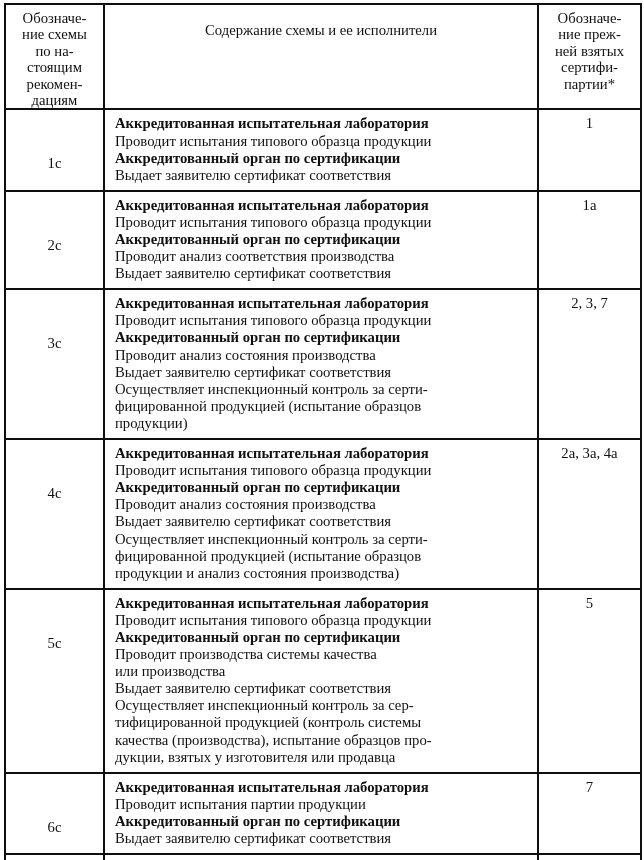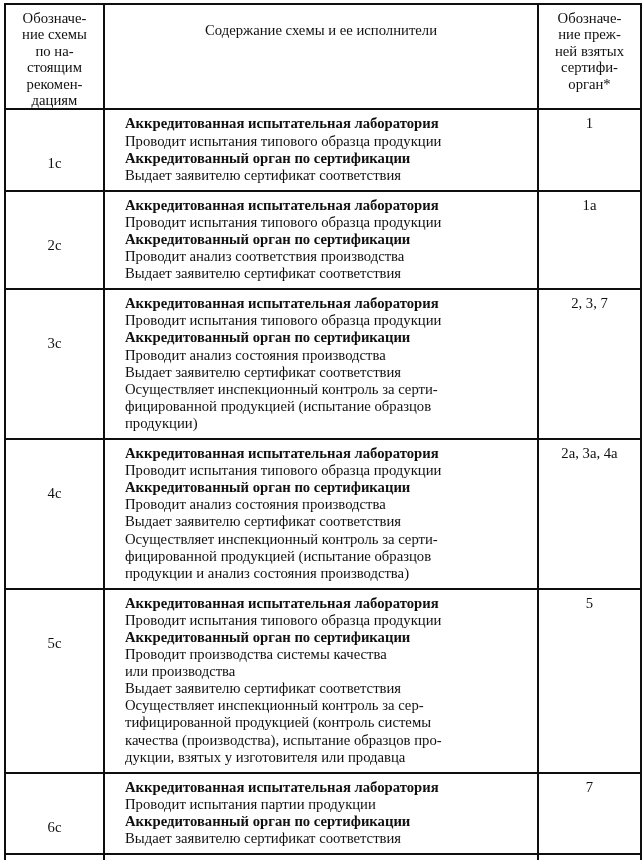--- a/index.html
+++ b/index.html
@@ -74,21 +74,21 @@
     font-size: 14.7px;
     line-height: 17px;
   }
   .cell-former .inner { padding: 5px 0 6px 0; }
 
   .cell-content {
     font-size: 14.7px;
     line-height: 17.1px;
   }
   .cell-content .inner {
-    padding: 5px 6px 6px 20px;
+    padding: 5px 6px 6px 10px;
   }
   .cell-content .line { white-space: nowrap; }
   .cell-content .line.b { font-weight: bold; }
 </style>
 </head>
 <body>
 
 <div class="page">
 
   <table class="doc-table">
@@ -111,21 +111,21 @@
         </th>
         <th class="hdr-cell hdr-content">
           <div class="inner">Содержание схемы и ее исполнители</div>
         </th>
         <th class="hdr-cell hdr-former">
           <div class="inner">
               <div class="hdr-line">Обозначе-</div>
               <div class="hdr-line">ние преж-</div>
               <div class="hdr-line">ней взятых</div>
               <div class="hdr-line">сертифи-</div>
-              <div class="hdr-line">орган*</div>
+              <div class="hdr-line">партии*</div>
             </div>
         </th>
       </tr>
     </thead>
     <tbody>
         <tr>
           <td class="cell-scheme">
             <div class="inner">1с</div>
           </td>
           <td class="cell-content">

